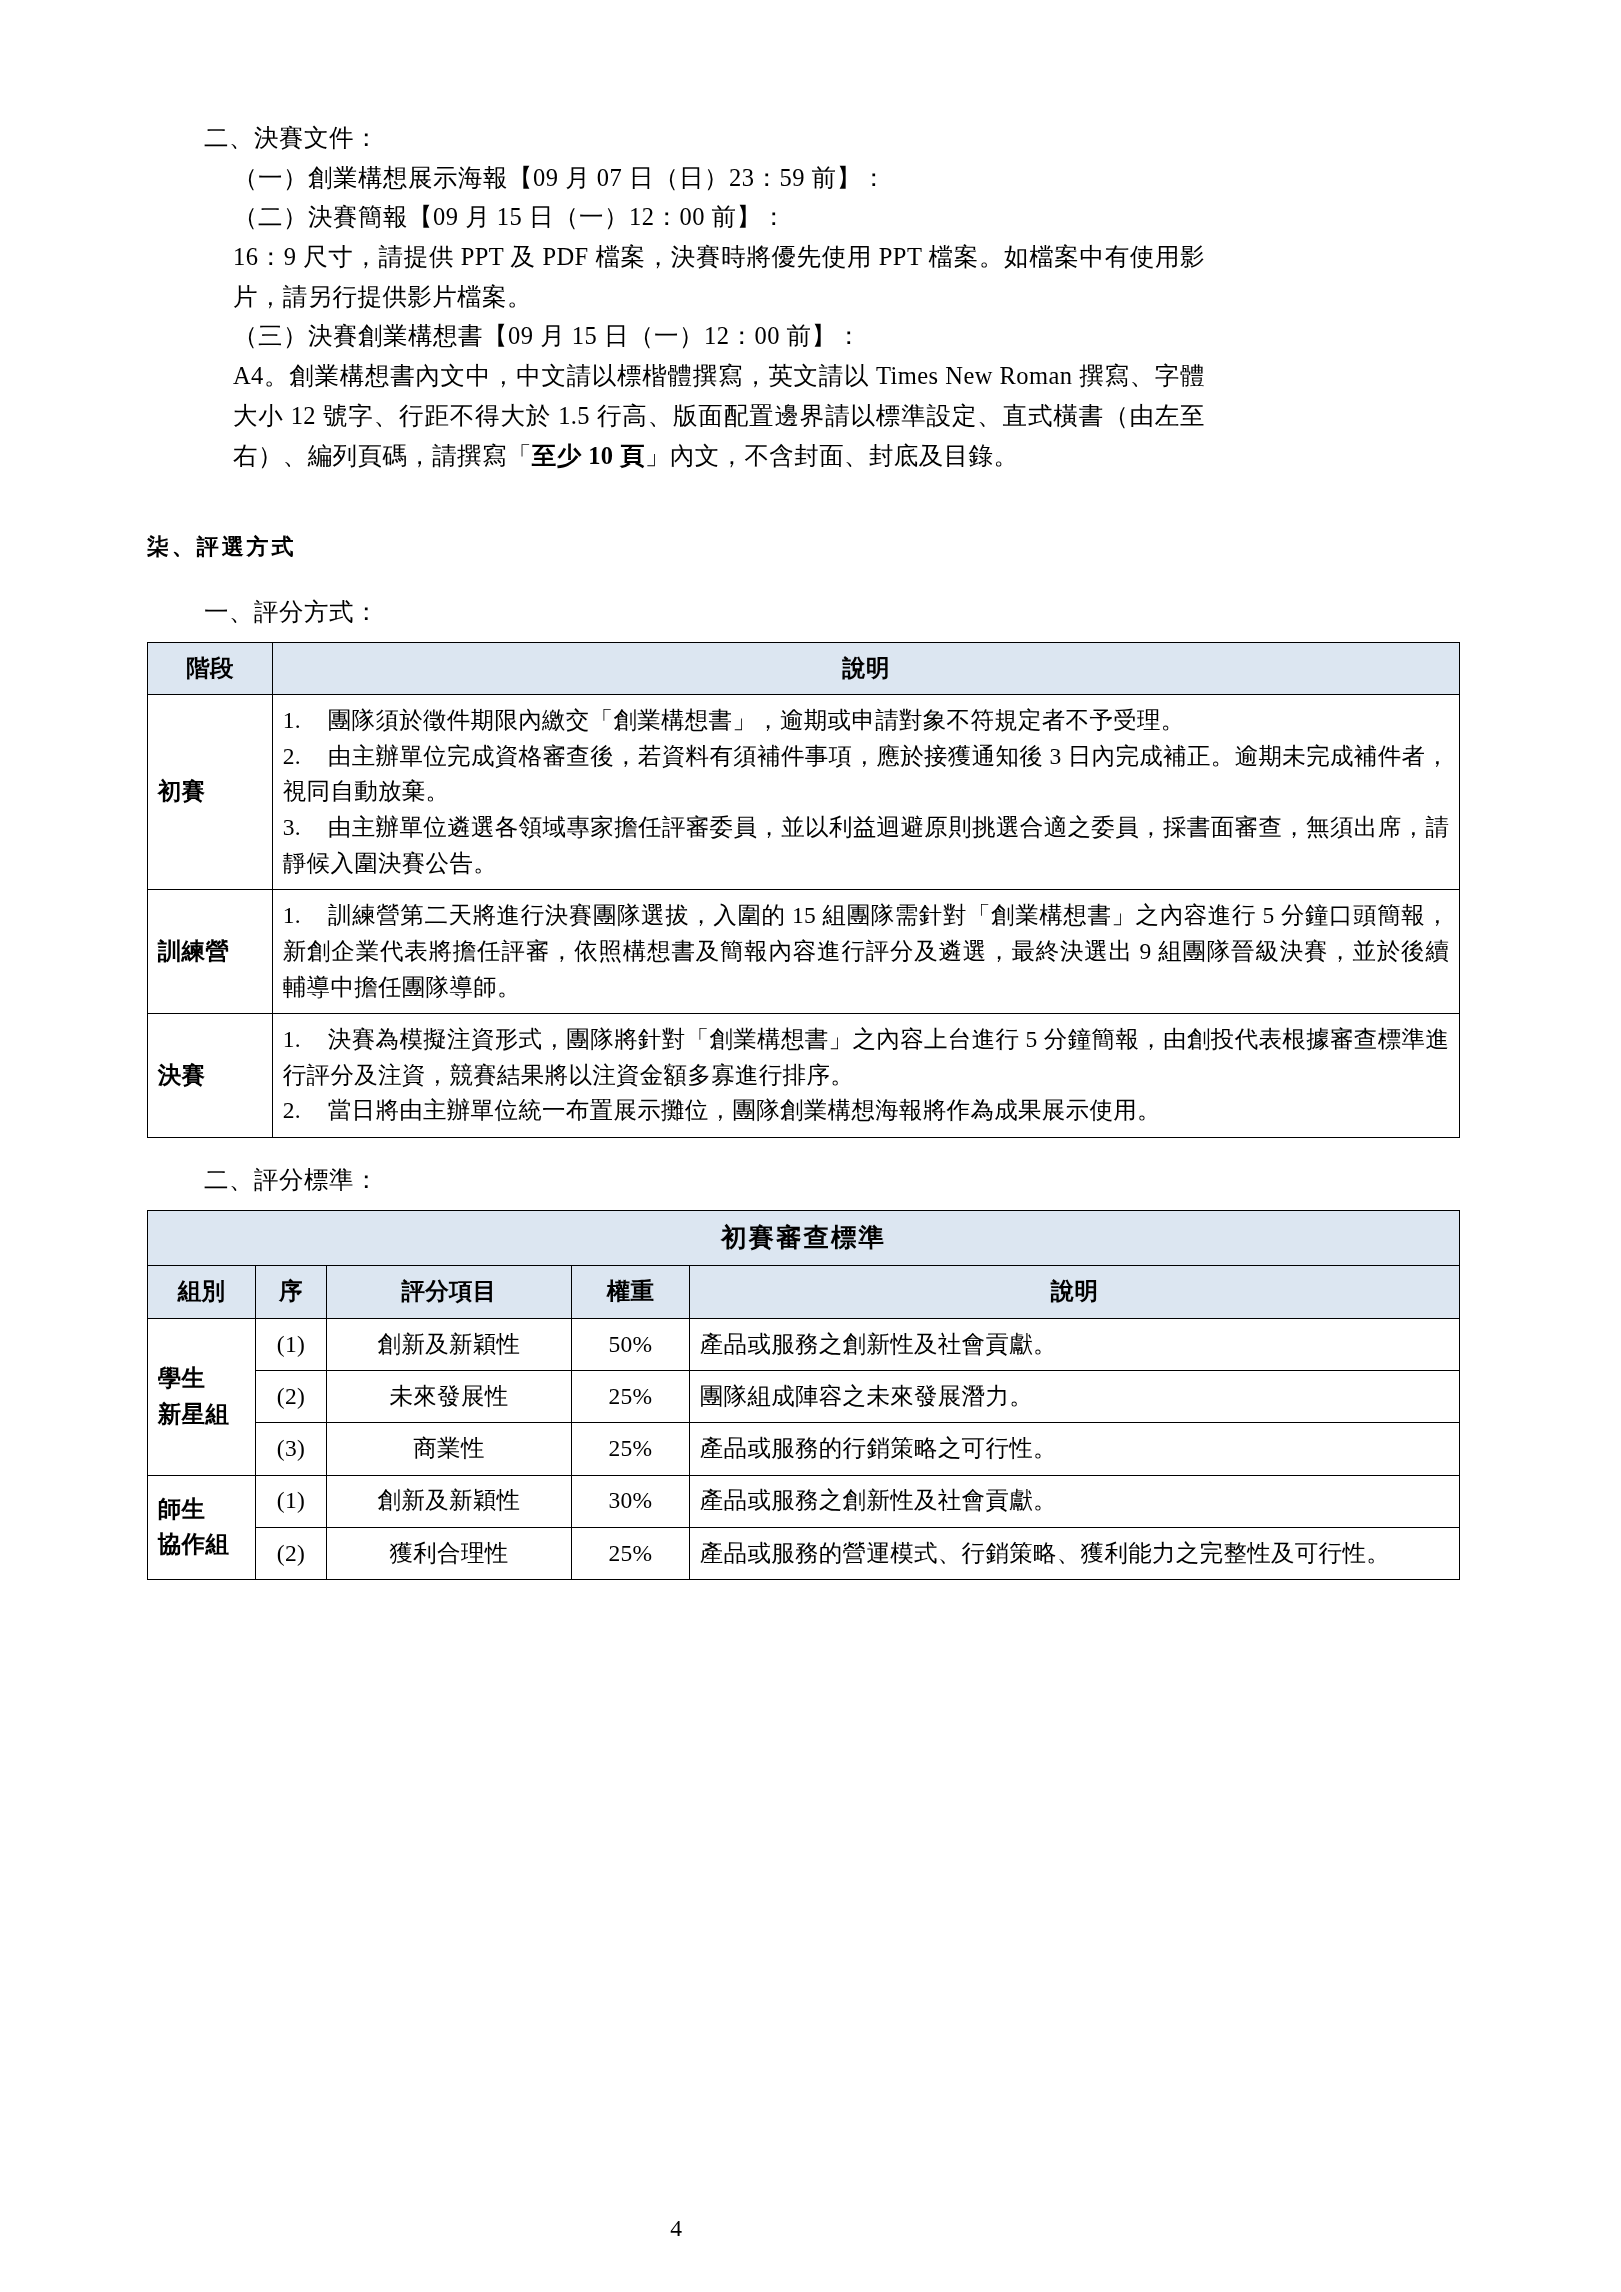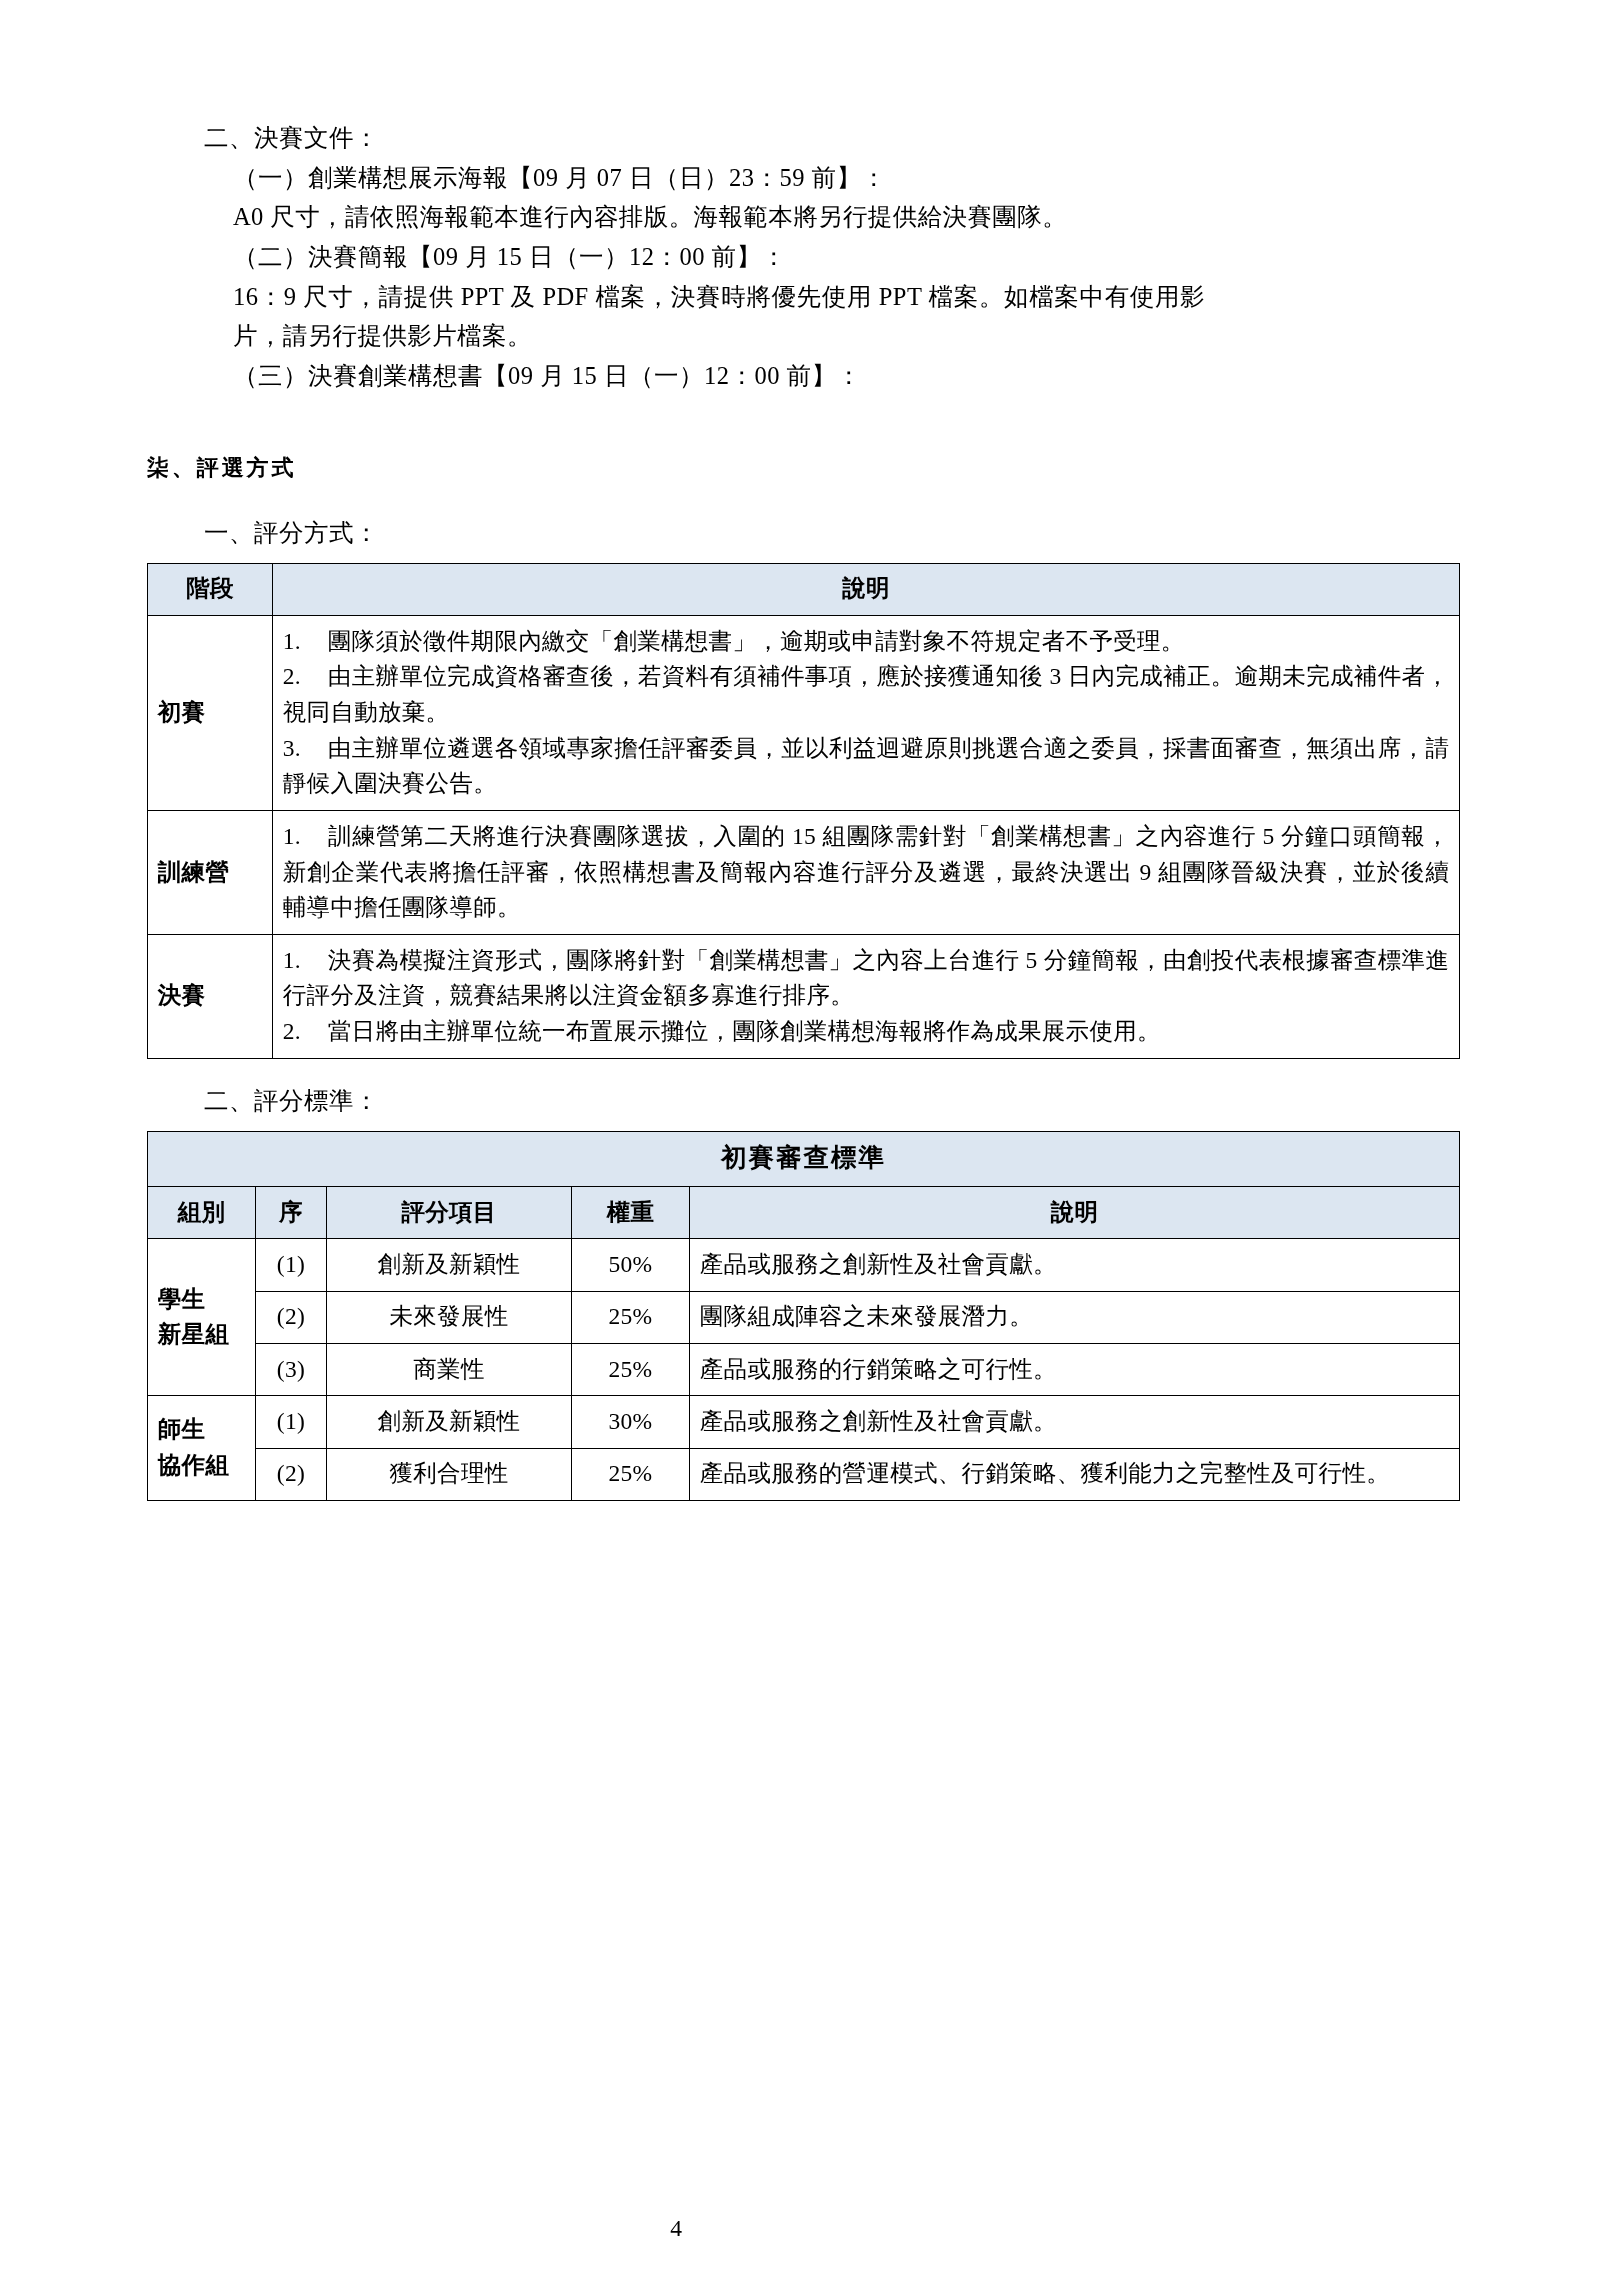--- a/index.html
+++ b/index.html
@@ -118,26 +118,26 @@
   }
 </style>
 </head>
 <body>
 
 <div class="page">
 
   <div class="line indent-1">二、決賽文件：</div>
 
   <div class="line indent-2">（一）創業構想展示海報【09 月 07 日（日）23：59 前】：</div>
-  <div class="para">A0 尺寸，請依照海報範本進行內容排版。海報範本將另行提供給決賽團隊。</div>
 
   <div class="line indent-2">（二）決賽簡報【09 月 15 日（一）12：00 前】：</div>
   <div class="para">16：9 尺寸，請提供 PPT 及 PDF 檔案，決賽時將優先使用 PPT 檔案。如檔案中有使用影片，請另行提供影片檔案。</div>
 
   <div class="line indent-2">（三）決賽創業構想書【09 月 15 日（一）12：00 前】：</div>
+  <div class="para"><span>A4。創業構想書內文中，中文請以標楷體撰寫，英文請以 Times New Roman 撰寫、字體大小 12 號字、行距不得大於 1.5 行高、版面配置邊界請以標準設定、直式橫書（由左至右）、編列頁碼，請撰寫「</span><span class="bold">至少 10 頁</span><span>」內文，不含封面、封底及目錄。</span></div>
 
   <div class="section-heading">柒、評選方式</div>
 
   <div class="sub-label">一、評分方式：</div>
 
   <table>
     <colgroup>
       <col style="width:125px">
       <col>
     </colgroup>

